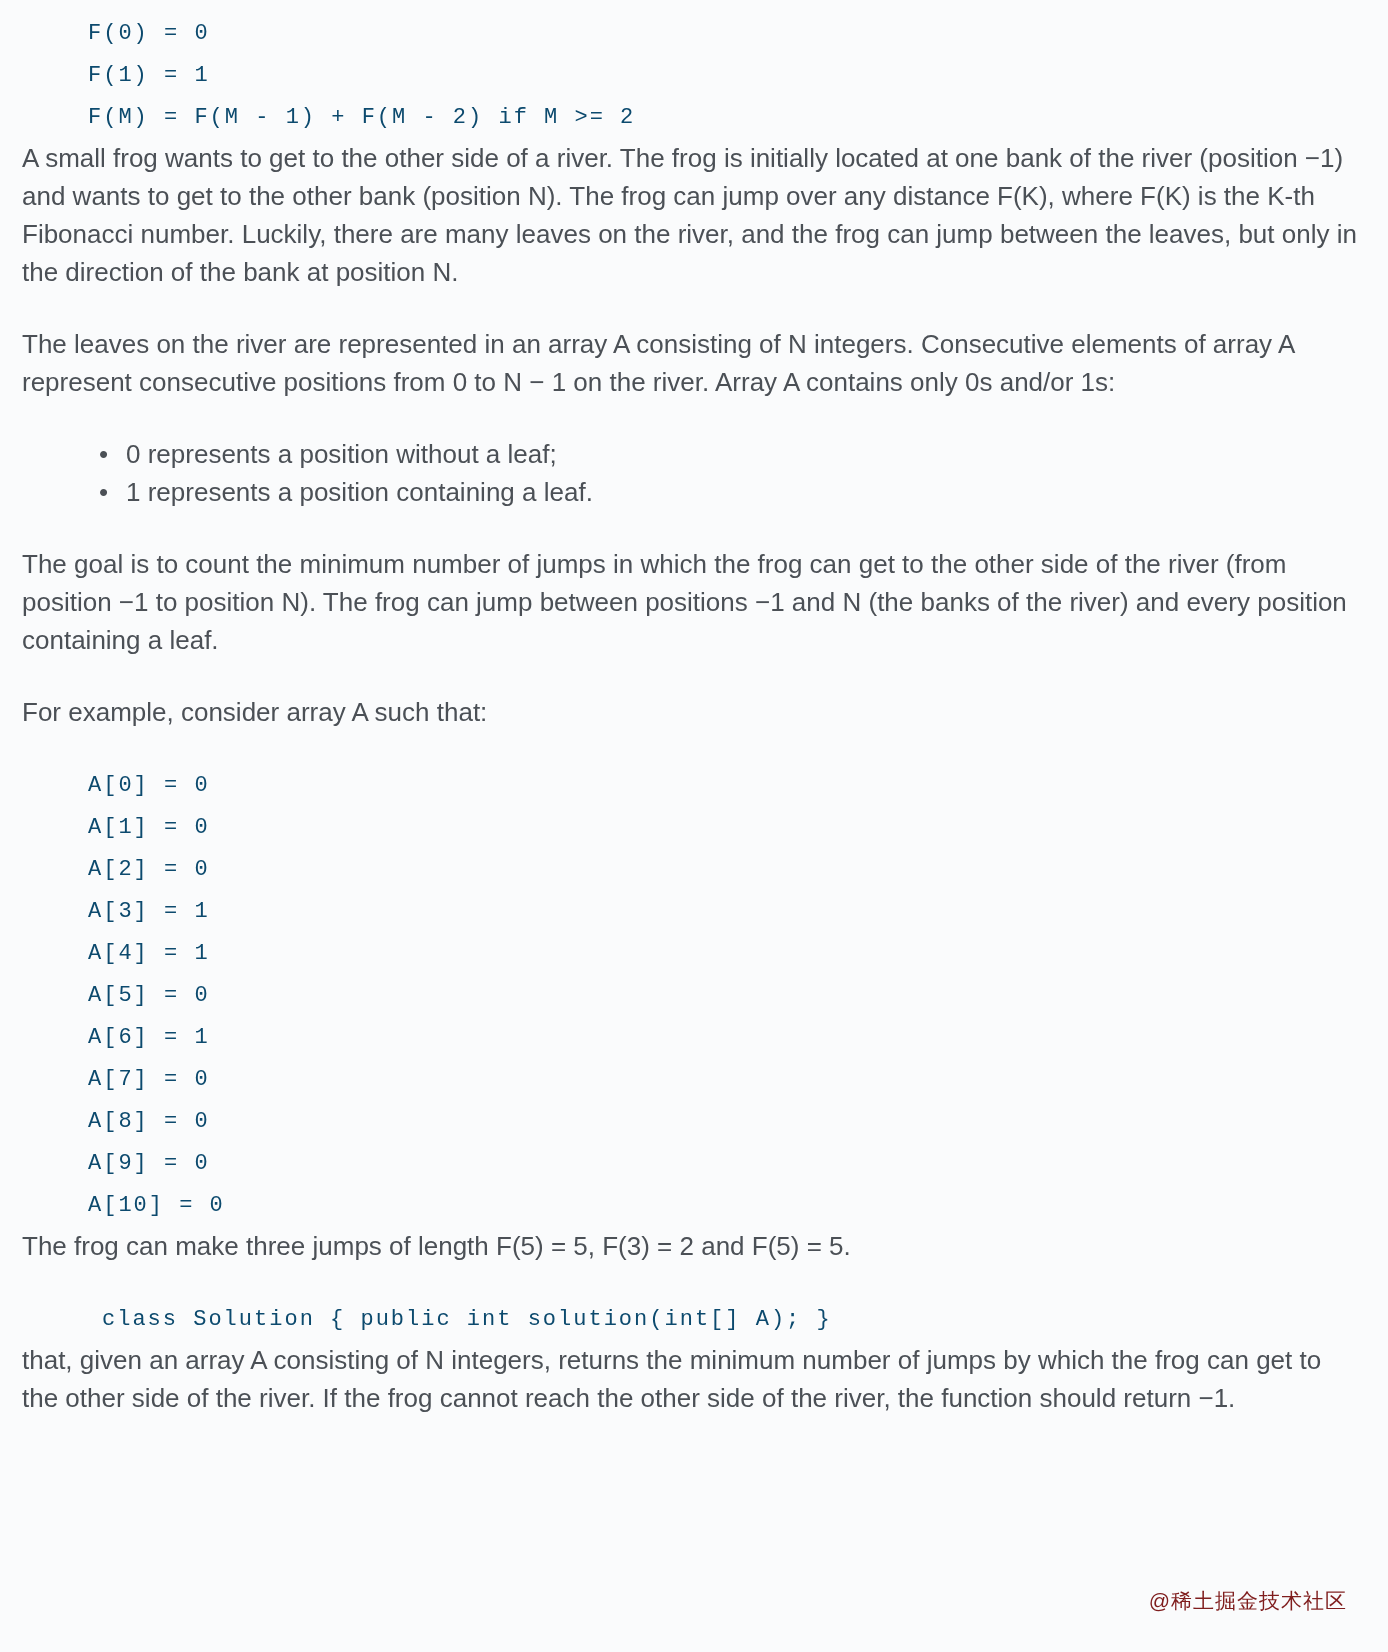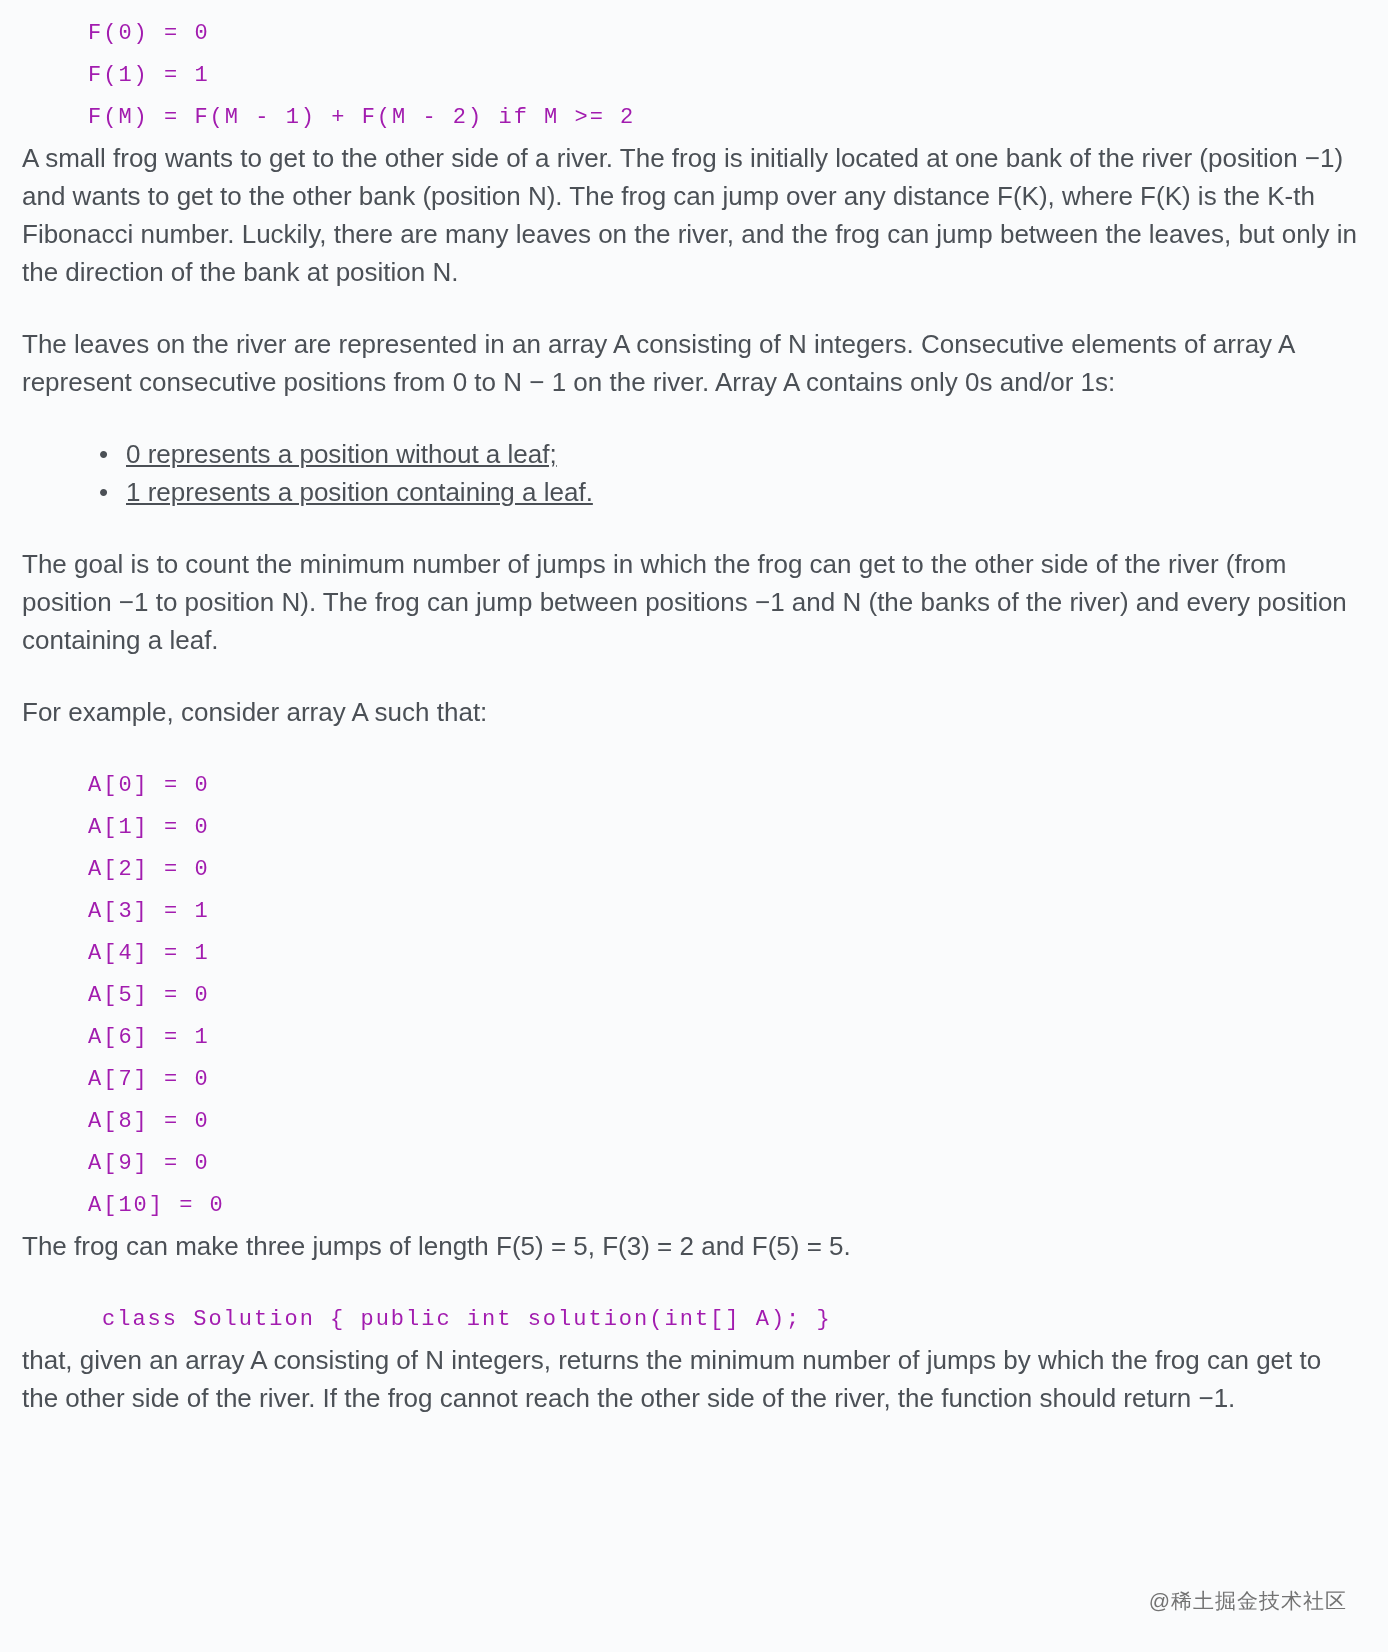--- a/index.html
+++ b/index.html
@@ -25,51 +25,50 @@
   .doc p {
     margin: 0 0 34px 0;
   }
   pre.code {
     margin: 0;
     padding: 0 0 0 66px;
     font-family: "Liberation Mono", "DejaVu Sans Mono", monospace;
     font-size: 22px;
     line-height: 42px;
     letter-spacing: 2px;
-    color: #a21caf;
+    color: #0c4a6e;
     white-space: pre;
   }
   pre.code.solution {
     padding-left: 80px;
     margin-top: 10px;
   }
   .code-line {
     display: block;
   }
   ul.legend {
     list-style: none;
     margin: 12px 0 34px 0;
     padding: 0 0 0 77px;
-    text-decoration: underline;
   }
   ul.legend li {
     line-height: 38px;
   }
   .bullet {
     display: inline-block;
     width: 27px;
     color: #4b5056;
   }
   .watermark {
     position: absolute;
     top: 1588px;
     right: 41px;
     font-size: 21px;
     line-height: 26px;
-    color: #737373;
+    color: #7f1d1d;
     letter-spacing: 1px;
     white-space: nowrap;
   }
 </style>
 </head>
 <body>
 
 <main class="doc">
 
 

